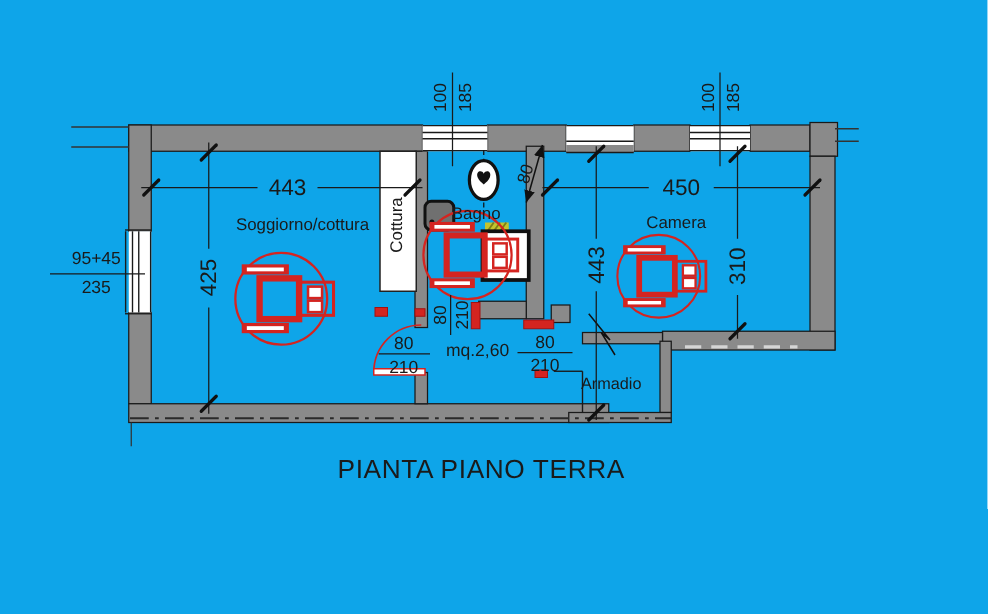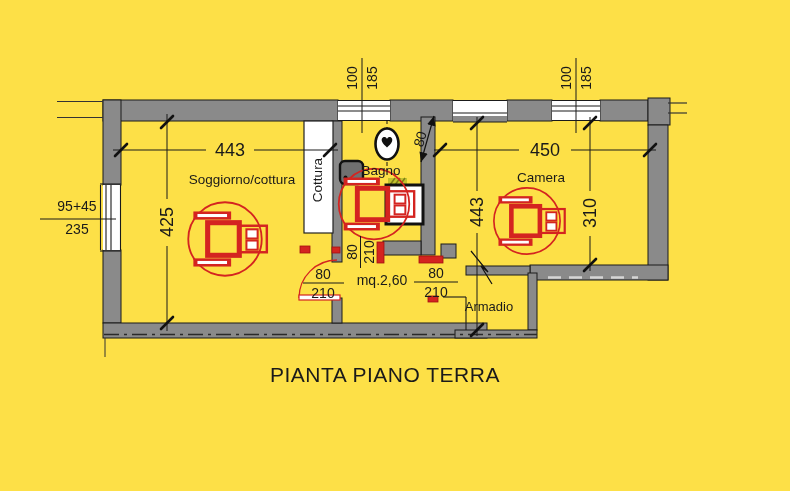--- a/index.html
+++ b/index.html
@@ -1,16 +1,16 @@
 <!DOCTYPE html>
 <html><head>
 <meta charset="utf-8">
 <style>
   html,body{margin:0;padding:0;background:#fff;}
-  #canvas{position:relative;width:790px;height:491px;background:#fde047;overflow:hidden;}
+  #canvas{position:relative;width:790px;height:491px;background:#0ea5e9;overflow:hidden;}
   svg{display:block;}
   text{font-family:"Liberation Sans","DejaVu Sans",sans-serif;fill:#1a1a1a;}
   .dim{font-size:18px;}
   .frac{font-size:14px;}
   .room{font-size:13.5px;}
   .small{font-size:13px;}
   .title-text{font-size:21px;letter-spacing:.5px;}
   .wall{fill:#8a8a8a;stroke:#1a1a1a;stroke-width:1;}
   .wallq{fill:#8a8a8a;stroke:none;}
   .thin{stroke:#1a1a1a;stroke-width:1.1;fill:none;}

